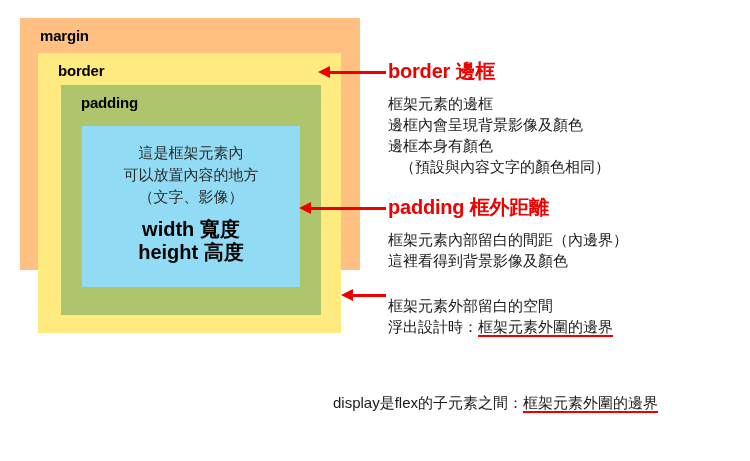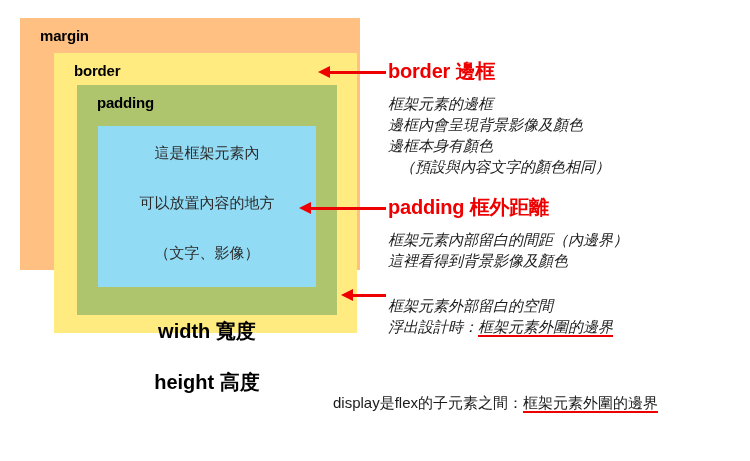--- a/index.html
+++ b/index.html
@@ -46,21 +46,20 @@
   }
   .box-margin > .layer-label { left: 20px; top: 9px; }
 
   .box-border {
     position: absolute;
     left: 18px;
     top: 35px;
     width: 303px;
     height: 280px;
     background: #ffeb7f;
-    margin-left: 16px;
   }
   .box-border > .layer-label { left: 20px; top: 9px; }
 
   .box-padding {
     position: absolute;
     left: 23px;
     top: 32px;
     width: 260px;
     height: 230px;
     background: #aec56e;
@@ -72,21 +71,20 @@
     left: 21px;
     top: 41px;
     width: 218px;
     height: 161px;
     background: #92dbf4;
     display: flex;
     flex-direction: column;
     align-items: center;
     justify-content: flex-start;
     padding-top: 16px;
-    gap: 28px;
   }
 
   .content-line {
     font-size: 15px;
     color: #2b2b2b;
     line-height: 22px;
     white-space: nowrap;
     text-align: center;
   }
   .content-line.bold {
@@ -133,21 +131,20 @@
   }
   .annot-title {
     font-size: 20px;
     font-weight: bold;
     color: #ee0000;
     white-space: nowrap;
     letter-spacing: -0.2px;
   }
   .annot-body {
     margin-top: 8px;
-    font-style: italic;
   }
   .annot-line {
     font-size: 15px;
     color: #1a1a1a;
     line-height: 21px;
     white-space: nowrap;
   }
   .annot-line.indent { padding-left: 12px; }
 
   .ul-red {

